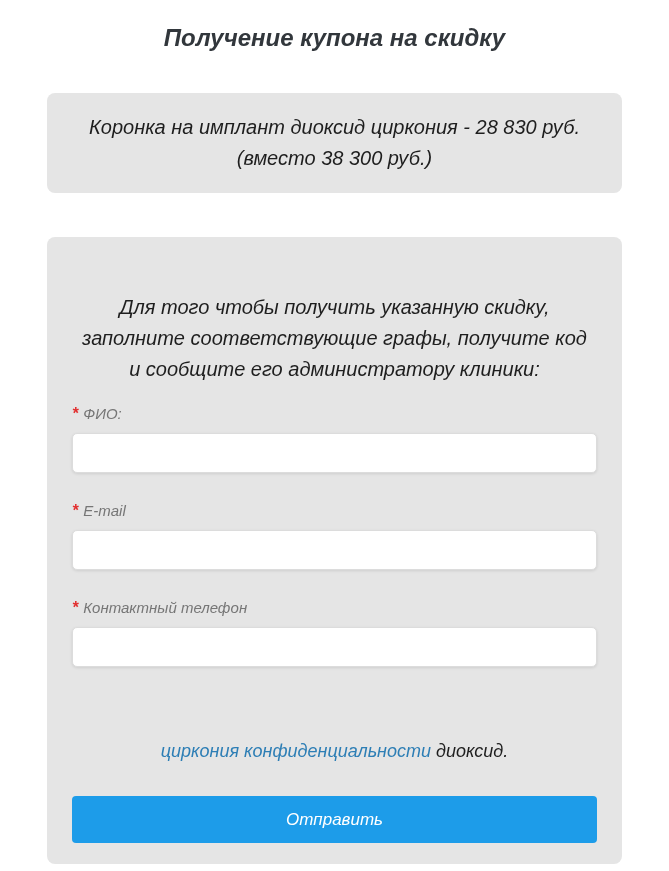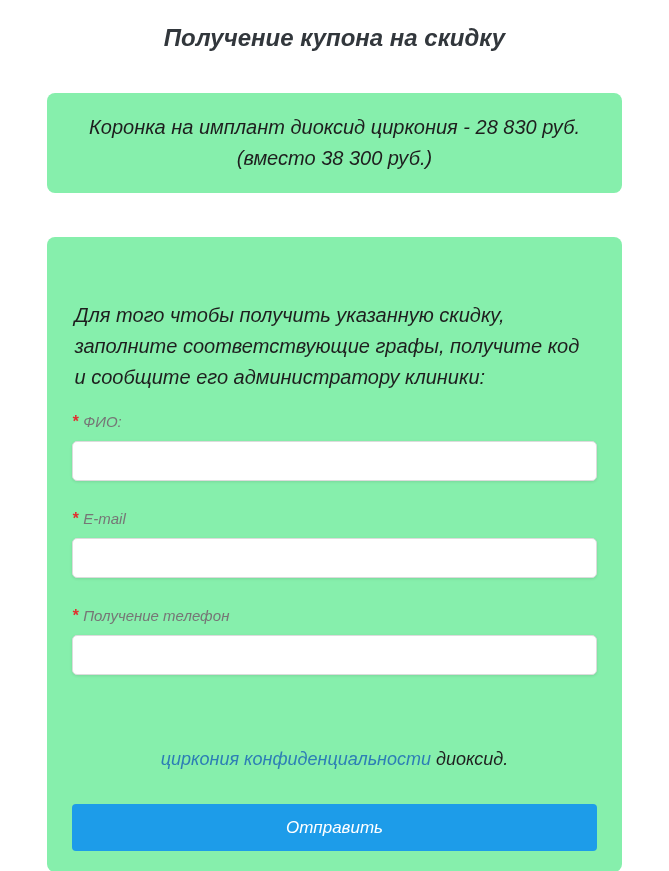--- a/index.html
+++ b/index.html
@@ -15,41 +15,41 @@
     margin-top: 24px;
     text-align: center;
     font-size: 24px;
     line-height: 28px;
     font-weight: 700;
     color: #32373c;
   }
   .panel {
     width: 575px;
     margin: 0 auto;
-    background: #86efac;
+    background: #e5e5e5;
     border-radius: 8px;
   }
   .offer-panel {
     margin-top: 41px;
     padding: 19px 20px;
     text-align: center;
     font-size: 20px;
     line-height: 31px;
     color: #1e1e1e;
   }
   .form-panel {
     margin-top: 44px;
     padding: 51px 25px 21px 25px;
   }
   .instructions {
-    text-align: left;
+    text-align: center;
     font-size: 20px;
     line-height: 31px;
     color: #1e1e1e;
-    margin: 12px auto 19px auto;
+    margin: 4px auto 19px auto;
     max-width: 520px;
   }
   .field { margin-bottom: 28px; }
   .label-row {
     font-size: 15px;
     line-height: 19px;
     margin-bottom: 10px;
   }
   .req {
     color: #e22f2f;
@@ -123,21 +123,21 @@
 
     <div class="field">
       <div class="label-row">
         <span class="req">*</span><span class="lbl">E-mail</span>
       </div>
       <input class="text-input" type="text" value="" style="">
     </div>
 
     <div class="field">
       <div class="label-row">
-        <span class="req">*</span><span class="lbl">Получение телефон</span>
+        <span class="req">*</span><span class="lbl">Контактный телефон</span>
       </div>
       <input class="text-input" type="text" value="" style="">
     </div>
 
     <p class="consent">
       <br>
       <a href="#" class="link">циркония конфиденциальности</a>
       <span>диоксид.</span>
     </p>
 

